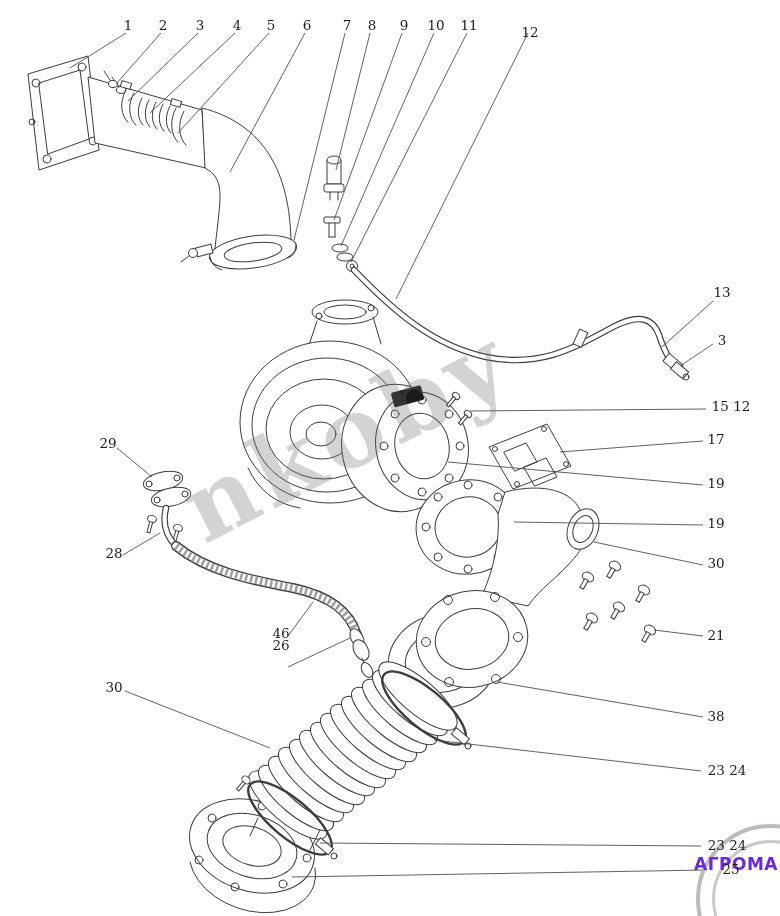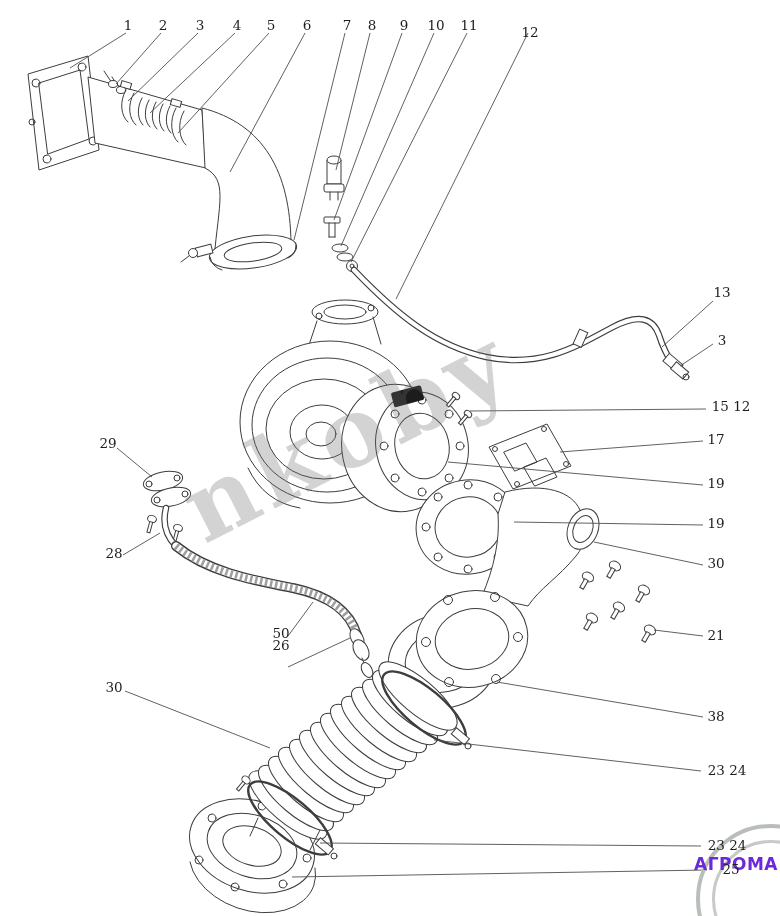--- a/index.html
+++ b/index.html
@@ -307,19 +307,19 @@
   <div class="callout" style="left:731px;top:406px">15 12</div>
   <div class="callout" style="left:716px;top:439px">17</div>
   <div class="callout" style="left:716px;top:483px">19</div>
   <div class="callout" style="left:716px;top:523px">19</div>
   <div class="callout" style="left:716px;top:563px">30</div>
   <div class="callout" style="left:716px;top:635px">21</div>
   <div class="callout" style="left:716px;top:716px">38</div>
   <div class="callout" style="left:727px;top:770px">23 24</div>
   <div class="callout" style="left:108px;top:443px">29</div>
   <div class="callout" style="left:114px;top:553px">28</div>
-  <div class="callout" style="left:281px;top:633px">50</div>
+  <div class="callout" style="left:281px;top:633px">46</div>
   <div class="callout" style="left:281px;top:645px">26</div>
   <div class="callout" style="left:114px;top:687px">30</div>
   <div class="callout" style="left:727px;top:845px">23 24</div>
   <div class="callout" style="left:731px;top:869px">25</div>
 
 </div>
 
 </body></html>

